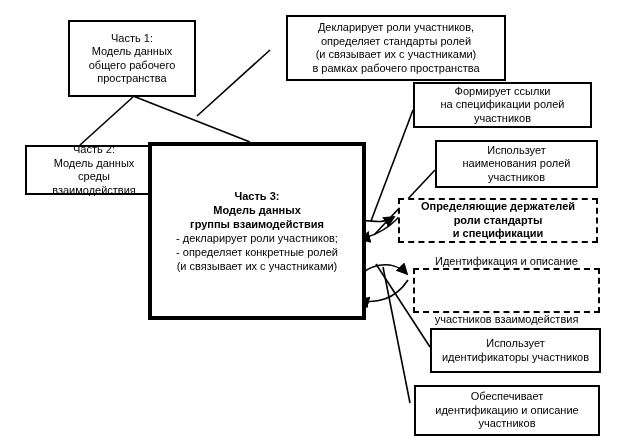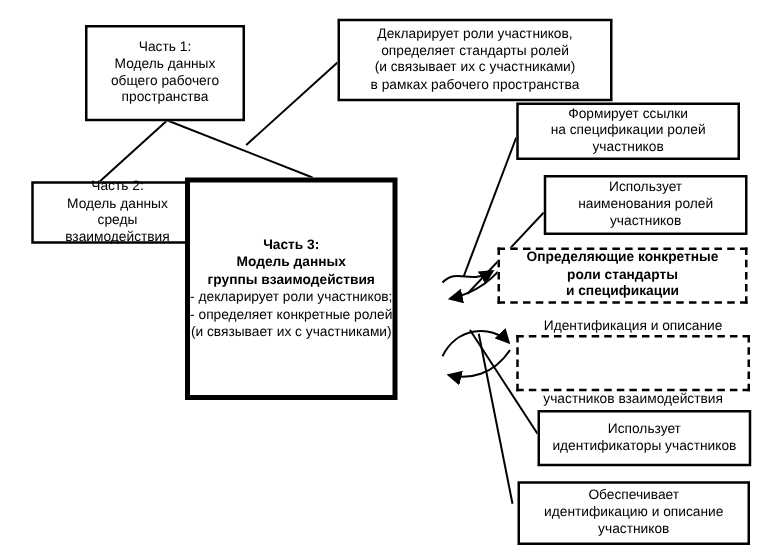--- a/index.html
+++ b/index.html
@@ -50,46 +50,46 @@
         <span>Модель данных</span>
         <span>общего рабочего</span>
         <span>пространства</span>
       </div>
       <div class="node " style="left: 25px; top: 145px; width: 125px; height: 50px; padding-left: 16px;">
         <span>Часть 2:</span>
         <span>Модель данных</span>
         <span>среды</span>
         <span>взаимодействия</span>
       </div>
-      <div class="node main" style="left: 148px; top: 142px; width: 170px; height: 178px;">
+      <div class="node main" style="left: 148px; top: 142px; width: 218px; height: 178px;">
         <span class="bold">Часть 3:</span>
         <span class="bold">Модель данных</span>
         <span class="bold">группы взаимодействия</span>
         <span>- декларирует роли участников;</span>
         <span>- определяет конкретные ролей</span>
         <span>(и связывает их с участниками)</span>
       </div>
-      <div class="node " style="left: 270px; top: 15px; width: 220px; height: 66px;">
+      <div class="node " style="left: 286px; top: 15px; width: 220px; height: 66px;">
         <span>Декларирует роли участников,</span>
         <span>определяет стандарты ролей</span>
         <span>(и связывает их с участниками)</span>
         <span>в рамках рабочего пространства</span>
       </div>
       <div class="node " style="left: 413px; top: 82px; width: 179px; height: 46px;">
         <span>Формирует ссылки</span>
         <span>на спецификации ролей</span>
         <span>участников</span>
       </div>
       <div class="node " style="left: 435px; top: 140px; width: 163px; height: 48px;">
         <span>Использует</span>
         <span>наименования ролей</span>
         <span>участников</span>
       </div>
       <div class="node dashed" style="left: 398px; top: 198px; width: 200px; height: 45px;">
-        <span class="bold">Определяющие конкретные</span>
+        <span class="bold">Определяющие держателей</span>
         <span class="bold">роли стандарты</span>
         <span class="bold">и спецификации</span>
       </div>
       <div class="node dashed" style="left: 413px; top: 268px; width: 187px; height: 45px; gap: 45px;">
         <span>Идентификация и описание</span>
         <span>участников взаимодействия</span>
       </div>
       <div class="node " style="left: 430px; top: 328px; width: 171px; height: 45px;">
         <span>Использует</span>
         <span>идентификаторы участников</span>

